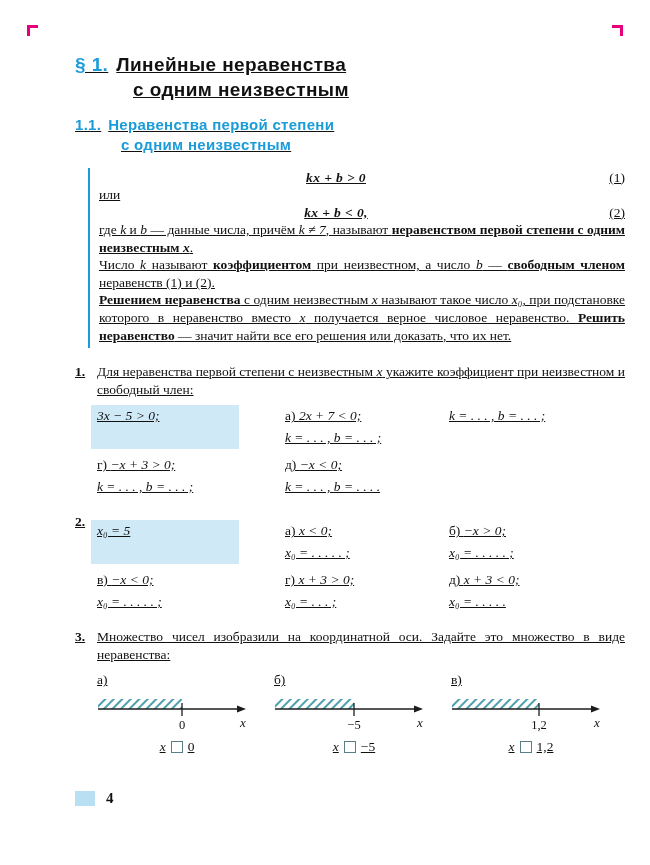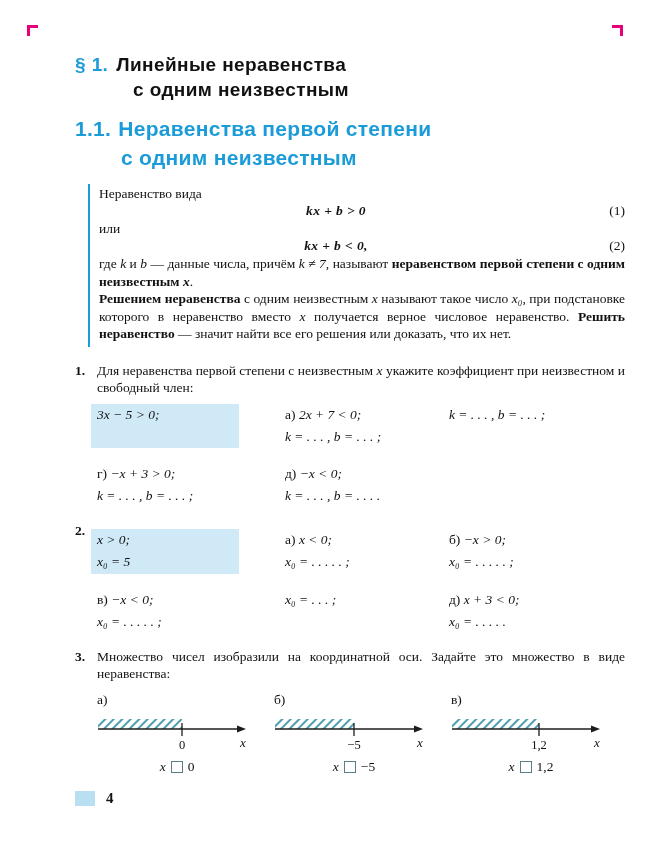--- a/index.html
+++ b/index.html
@@ -13,32 +13,32 @@
   .bd { font-weight: bold; }
   .bi { font-weight: bold; font-style: italic; }
   .math { font-style: italic; }
   .blue { color: #1b9cd8; }
 
   
   .mark { position: absolute; width: 11px; height: 11px; }
   .mark.tl { left: 27px; top: 25px; border-left: 3px solid #e6007e; border-top: 3px solid #e6007e; }
   .mark.tr { right: 27px; top: 25px; border-right: 3px solid #e6007e; border-top: 3px solid #e6007e; }
 
-  .content { padding: 52px 25px 0 75px; }
+  .content { padding: 52px 25px 0 75px; text-decoration: underline; }
 
   h1 {
     font-family: "Liberation Sans", sans-serif;
     font-size: 19px; line-height: 1.32; letter-spacing: 0.4px; color:#111;
   }
   h1 .secnum { margin-right: 8px; }
   h1 .l2 { display: block; padding-left: 58px; }
 
   h2 {
     font-family: "Liberation Sans", sans-serif;
-    font-size: 21px; line-height: 1.35; letter-spacing: 0.3px;
+    font-size: 15px; line-height: 1.35; letter-spacing: 0.3px;
     color: #1b9cd8; margin-top: 13px;
   }
   h2 .subnum { margin-right: 7px; }
   h2 .l2 { display: block; padding-left: 46px; }
 
   .defblock {
     margin: 12px 0 6px 13px;
     border-left: 2px solid #1b9cd8;
     padding: 1px 0 4px 9px;
     text-align: justify;
@@ -47,21 +47,21 @@
   .frow .sp { flex: 1; }
   .frow .flabel { width: 52px; text-align: right; }
   .formula { font-weight: bold; font-style: italic; letter-spacing: 0.4px; }
 
   .ex { display: flex; margin-top: 15px; }
   .ex-num { width: 22px; font-weight: bold; flex: none; }
   .ex-body { flex: 1; text-align: justify; }
 
   .ex-grid {
     display: grid; grid-template-columns: 188px 164px auto;
-    margin-top: 7px; row-gap: 15px; text-align: left;
+    margin-top: 7px; row-gap: 5px; text-align: left;
   }
   .cell { line-height: 22px; }
   .cell.hl { background: #cfe9f6; width: fit-content; min-width: 148px; padding: 0 10px 1px 6px; margin-left: -6px; }
 
   .diagrams { display: flex; gap: 17px; margin-top: 8px; text-align: left; }
   .diagram { width: 160px; display: flex; flex-direction: column; }
   .dia-label { margin-bottom: 0px; }
   .ansline { align-self: center; margin-top: 5px; }
   .box {
     display: inline-block; width: 12px; height: 12px;
@@ -87,35 +87,35 @@
     <span class="blue secnum">§ 1.</span><span>Линейные неравенства</span>
     <span class="l2">с одним неизвестным</span>
   </h1>
 
   <h2>
     <span class="subnum">1.1.</span><span>Неравенства первой степени</span>
     <span class="l2">с одним неизвестным</span>
   </h2>
 
   <div class="defblock">
-    <div>Неравенство вида</div>
     <div class="frow">
       <span class="sp"></span>
       <span class="formula">kx + b &gt; 0</span>
       <span class="sp"></span>
       <span class="flabel">(1)</span>
     </div>
     <div>или</div>
     <div class="frow">
       <span class="sp"></span>
       <span class="formula">kx + b &lt; 0,</span>
       <span class="sp"></span>
       <span class="flabel">(2)</span>
     </div>
     <p><span>где </span><span class="it">k</span><span> и </span><span class="it">b</span><span> — данные числа, причём </span><span class="it">k ≠ 7</span><span>, называют </span><span class="bd">неравенством первой степени с одним неизвестным </span><span class="bi">x</span><span>.</span></p>
+    <p><span>Число </span><span class="it">k</span><span> называют </span><span class="bd">коэффициентом</span><span> при неизвестном, а число </span><span class="it">b</span><span> — </span><span class="bd">свободным членом</span><span> неравенств (1) и (2).</span></p>
     <p><span class="bd">Решением неравенства</span><span> с одним неизвестным </span><span class="it">x</span><span> называют такое число </span><span class="it">x₀</span><span>, при подстановке которого в неравенство вместо </span><span class="it">x</span><span> получается верное числовое неравенство. </span><span class="bd">Решить неравенство</span><span> — значит найти все его решения или доказать, что их нет.</span></p>
   </div>
 
   <div class="ex">
     <div class="ex-num">1.</div>
     <div class="ex-body">
       <div><span>Для неравенства первой степени с неизвестным </span><span class="it">x</span><span> укажите коэффициент при неизвестном и свободный член:</span></div>
       <div class="ex-grid">
         <div class="cell hl">
           <div><span class="math">3x − 5 &gt; 0;</span></div>
@@ -137,36 +137,36 @@
         </div>
       </div>
     </div>
   </div>
 
   <div class="ex">
     <div class="ex-num">2.</div>
     <div class="ex-body">
       <div class="ex-grid">
         <div class="cell hl">
-          <div><span class="math">x &gt; 0;</span></div>
           <div><span class="math">x₀ = 5</span></div>
         </div>
         <div class="cell">
           <div><span>а) </span><span class="math">x &lt; 0;</span></div>
           <div><span class="math">x₀ = . . . . . ;</span></div>
         </div>
         <div class="cell">
           <div><span>б) </span><span class="math">−x &gt; 0;</span></div>
           <div><span class="math">x₀ = . . . . . ;</span></div>
         </div>
         <div class="cell">
           <div><span>в) </span><span class="math">−x &lt; 0;</span></div>
           <div><span class="math">x₀ = . . . . . ;</span></div>
         </div>
         <div class="cell">
+          <div><span>г) </span><span class="math">x + 3 &gt; 0;</span></div>
           <div><span class="math">x₀ = . . . ;</span></div>
         </div>
         <div class="cell">
           <div><span>д) </span><span class="math">x + 3 &lt; 0;</span></div>
           <div><span class="math">x₀ = . . . . .</span></div>
         </div>
       </div>
     </div>
   </div>
 

